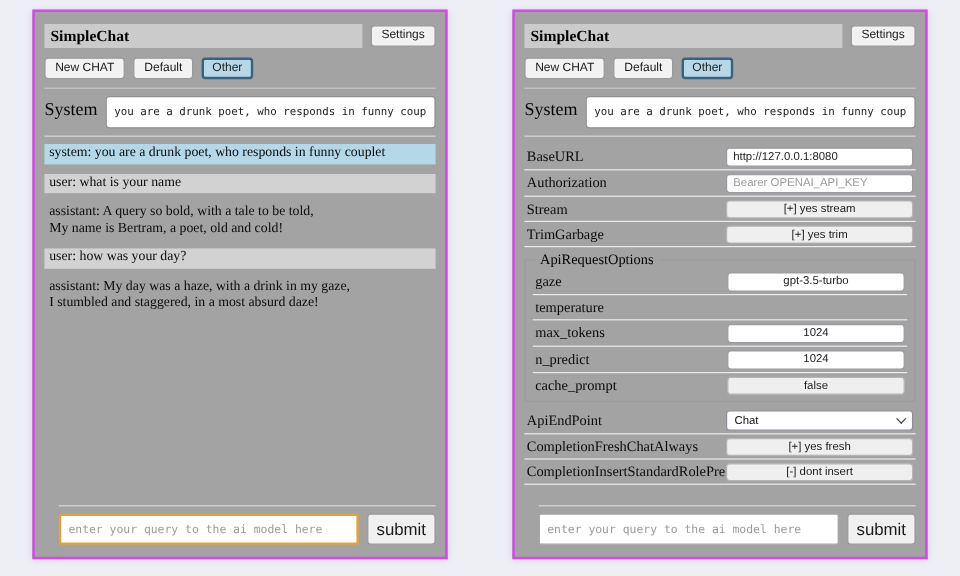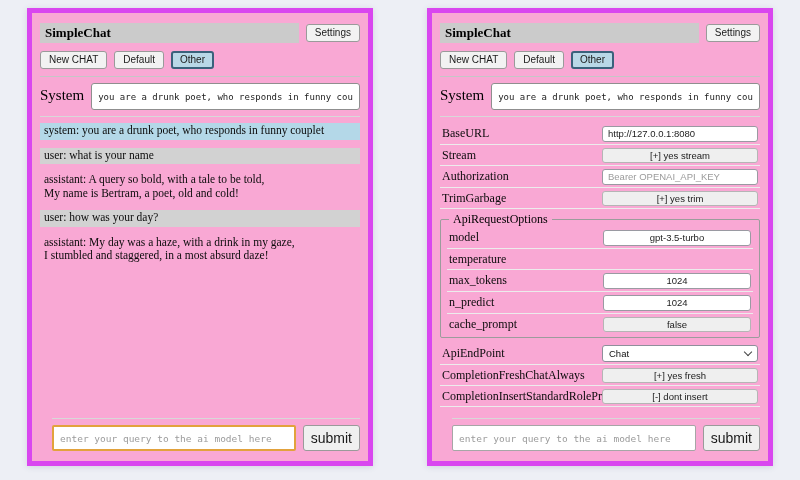--- a/index.html
+++ b/index.html
@@ -8,22 +8,22 @@
     background: #edeff5;
     font-family: "Liberation Serif", serif;
   }
   .stage {
     width: 800px; height: 480px;
     display: flex; justify-content: center; gap: 54px;
     padding-top: 8px; box-sizing: border-box;
   }
   .panel {
     width: 346px; height: 458px;
-    background: #f9a8d4;
-    border: 5px solid #d946ef;
+    background: #a3a3a3;
+    border: 2px solid #d946ef;
     box-shadow: 0 1px 6px rgba(70,80,120,.16);
     padding: 8px; box-sizing: border-box;
     position: relative;
   }
   
   .titlebar { display: flex; align-items: center; gap: 7px; margin: 2px 0 4px; }
   .title {
     flex: 1; background: #cbcbcb; color: #000;
     font-weight: bold; font-size: 13px; padding: 2px 5px;
   }
@@ -180,39 +180,39 @@
     <hr class="rule light">
 
     <div class="settings">
 
       <div class="set-row">
         <span class="set-label">BaseURL</span>
         <input class="set-input" value="http://127.0.0.1:8080" style="">
       </div>
 
       <div class="set-row">
+        <span class="set-label">Authorization</span>
+        <input class="set-input" placeholder="Bearer OPENAI_API_KEY" style="">
+      </div>
+
+      <div class="set-row">
         <span class="set-label">Stream</span>
         <button class="wide-btn">[+] yes stream</button>
       </div>
 
       <div class="set-row">
-        <span class="set-label">Authorization</span>
-        <input class="set-input" placeholder="Bearer OPENAI_API_KEY" style="">
-      </div>
-
-      <div class="set-row">
         <span class="set-label">TrimGarbage</span>
         <button class="wide-btn">[+] yes trim</button>
       </div>
 
       <fieldset class="aro">
         <legend>ApiRequestOptions</legend>
 
         <div class="set-row">
-          <span class="set-label">model</span>
+          <span class="set-label">gaze</span>
           <input class="set-input" value="gpt-3.5-turbo" style="">
         </div>
 
         <div class="set-row">
           <span class="set-label">temperature</span>
         </div>
 
         <div class="set-row">
           <span class="set-label">max_tokens</span>
           <input class="set-input" value="1024" style="">

